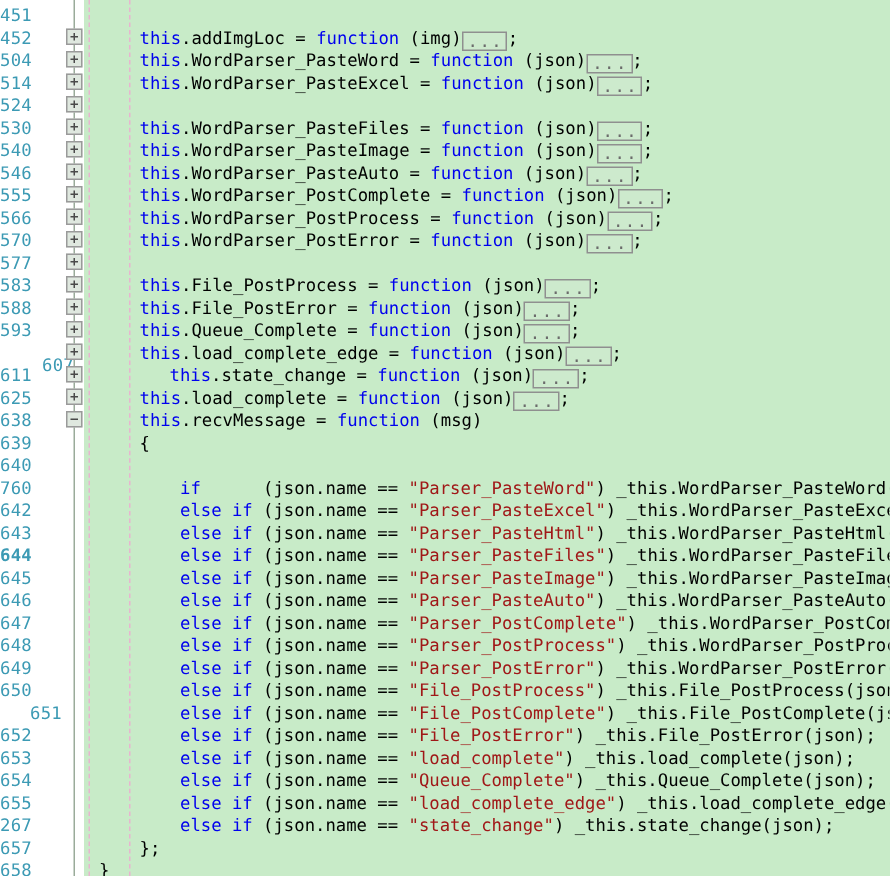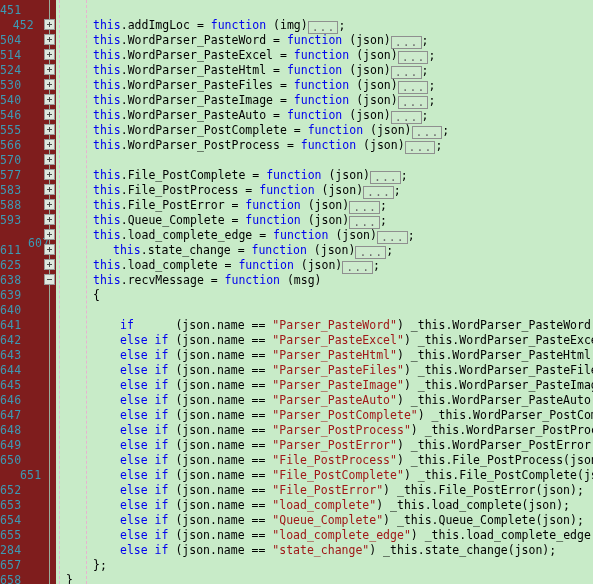--- a/index.html
+++ b/index.html
@@ -19,21 +19,21 @@
     height: 584px;
     background: #c8ebc8;
   }
 
   
   #gutter {
     position: absolute;
     left: 0; top: 0;
     width: 56px;
     height: 584px;
-    background: #7f1d1d;
+    background: #ffffff;
   }
   .lnum {
     position: absolute;
     left: 0;
     width: 34px;
     text-align: left;
     font-size: 11.5px;
     line-height: 15px;
     color: #3c9ab4;
     letter-spacing: 0.2px;
@@ -120,56 +120,56 @@
 <body>
 
 <div id="editor">
 
   <div class="guide" style="left:59px;"></div>
   <div class="guide" style="left:86px;"></div>
 
   <div id="gutter">
     <div id="lnums">
         <div class="lnum" style="top: 3px;">451</div>
-        <div class="lnum" style="top: 18px; text-align: right;">452</div>
+        <div class="lnum" style="top: 18px;">452</div>
         <div class="lnum" style="top: 33px;">504</div>
         <div class="lnum" style="top: 48px;">514</div>
         <div class="lnum" style="top: 63px;">524</div>
         <div class="lnum" style="top: 78px;">530</div>
         <div class="lnum" style="top: 93px;">540</div>
         <div class="lnum" style="top: 108px;">546</div>
         <div class="lnum" style="top: 123px;">555</div>
         <div class="lnum" style="top: 138px;">566</div>
         <div class="lnum" style="top: 153px;">570</div>
         <div class="lnum" style="top: 168px;">577</div>
         <div class="lnum" style="top: 183px;">583</div>
         <div class="lnum" style="top: 198px;">588</div>
         <div class="lnum" style="top: 213px;">593</div>
         <div class="lnum" style="top: 236px; padding-left: 28px;">607</div>
         <div class="lnum" style="top: 243px;">611</div>
         <div class="lnum" style="top: 258px;">625</div>
         <div class="lnum" style="top: 273px;">638</div>
         <div class="lnum" style="top: 288px;">639</div>
         <div class="lnum" style="top: 303px;">640</div>
-        <div class="lnum" style="top: 318px;">641</div>
+        <div class="lnum" style="top: 318px;">760</div>
         <div class="lnum" style="top: 333px;">642</div>
         <div class="lnum" style="top: 348px;">643</div>
-        <div class="lnum" style="top: 363px;">644</div>
+        <div class="lnum" style="top: 363px; font-weight: bold;">644</div>
         <div class="lnum" style="top: 378px;">645</div>
         <div class="lnum" style="top: 393px;">646</div>
         <div class="lnum" style="top: 408px;">647</div>
         <div class="lnum" style="top: 423px;">648</div>
         <div class="lnum" style="top: 438px;">649</div>
         <div class="lnum" style="top: 453px;">650</div>
         <div class="lnum" style="top: 468px; margin-left: 20px;">651</div>
         <div class="lnum" style="top: 483px;">652</div>
         <div class="lnum" style="top: 498px;">653</div>
         <div class="lnum" style="top: 513px;">654</div>
         <div class="lnum" style="top: 528px;">655</div>
-        <div class="lnum" style="top: 543px;">284</div>
+        <div class="lnum" style="top: 543px;">267</div>
         <div class="lnum" style="top: 558px;">657</div>
         <div class="lnum" style="top: 573px;">658</div>
       </div>
     <div id="foldcol">
         <div class="foldline" style="top: 0px; height: 588px;"></div>
         <div class="foldbox" style="top: 19px;">
           <span class="h"></span>
           <span class="v"></span>
         </div>
         <div class="foldbox" style="top: 34px;">
@@ -240,27 +240,26 @@
           <span class="h"></span>
         </div>
       </div>
   </div>
 
   <div id="code">
       <div class="line" style="top: 3px; left: 39px;"></div>
       <div class="line" style="top: 18px; left: 93px;"><span class="kw">this</span><span class="plain">.</span><span class="id">addImgLoc </span><span class="plain">= </span><span class="kw">function</span><span class="plain"> (img)</span><span class="foldregion">...</span><span class="plain">;</span></div>
       <div class="line" style="top: 33px; left: 93px;"><span class="kw">this</span><span class="plain">.</span><span class="id">WordParser_PasteWord </span><span class="plain">= </span><span class="kw">function</span><span class="plain"> (json)</span><span class="foldregion">...</span><span class="plain">;</span></div>
       <div class="line" style="top: 48px; left: 93px;"><span class="kw">this</span><span class="plain">.</span><span class="id">WordParser_PasteExcel </span><span class="plain">= </span><span class="kw">function</span><span class="plain"> (json)</span><span class="foldregion">...</span><span class="plain">;</span></div>
-      <div class="line" style="top: 63px; left: 93px;"><span class="kw">this</span><span class="plain">.</span><span class="id">WordParser_PasteHtml </span><span class="plain">= </span><span class="kw">function</span><span class="plain"> (json)</span><span class="foldregion">...</span><span class="plain">;</span></div>
       <div class="line" style="top: 78px; left: 93px;"><span class="kw">this</span><span class="plain">.</span><span class="id">WordParser_PasteFiles </span><span class="plain">= </span><span class="kw">function</span><span class="plain"> (json)</span><span class="foldregion">...</span><span class="plain">;</span></div>
       <div class="line" style="top: 93px; left: 93px;"><span class="kw">this</span><span class="plain">.</span><span class="id">WordParser_PasteImage </span><span class="plain">= </span><span class="kw">function</span><span class="plain"> (json)</span><span class="foldregion">...</span><span class="plain">;</span></div>
       <div class="line" style="top: 108px; left: 93px;"><span class="kw">this</span><span class="plain">.</span><span class="id">WordParser_PasteAuto </span><span class="plain">= </span><span class="kw">function</span><span class="plain"> (json)</span><span class="foldregion">...</span><span class="plain">;</span></div>
       <div class="line" style="top: 123px; left: 93px;"><span class="kw">this</span><span class="plain">.</span><span class="id">WordParser_PostComplete </span><span class="plain">= </span><span class="kw">function</span><span class="plain"> (json)</span><span class="foldregion">...</span><span class="plain">;</span></div>
       <div class="line" style="top: 138px; left: 93px;"><span class="kw">this</span><span class="plain">.</span><span class="id">WordParser_PostProcess </span><span class="plain">= </span><span class="kw">function</span><span class="plain"> (json)</span><span class="foldregion">...</span><span class="plain">;</span></div>
-      <div class="line" style="top: 168px; left: 93px;"><span class="kw">this</span><span class="plain">.</span><span class="id">File_PostComplete </span><span class="plain">= </span><span class="kw">function</span><span class="plain"> (json)</span><span class="foldregion">...</span><span class="plain">;</span></div>
+      <div class="line" style="top: 153px; left: 93px;"><span class="kw">this</span><span class="plain">.</span><span class="id">WordParser_PostError </span><span class="plain">= </span><span class="kw">function</span><span class="plain"> (json)</span><span class="foldregion">...</span><span class="plain">;</span></div>
       <div class="line" style="top: 183px; left: 93px;"><span class="kw">this</span><span class="plain">.</span><span class="id">File_PostProcess </span><span class="plain">= </span><span class="kw">function</span><span class="plain"> (json)</span><span class="foldregion">...</span><span class="plain">;</span></div>
       <div class="line" style="top: 198px; left: 93px;"><span class="kw">this</span><span class="plain">.</span><span class="id">File_PostError </span><span class="plain">= </span><span class="kw">function</span><span class="plain"> (json)</span><span class="foldregion">...</span><span class="plain">;</span></div>
       <div class="line" style="top: 213px; left: 93px;"><span class="kw">this</span><span class="plain">.</span><span class="id">Queue_Complete </span><span class="plain">= </span><span class="kw">function</span><span class="plain"> (json)</span><span class="foldregion">...</span><span class="plain">;</span></div>
       <div class="line" style="top: 228px; left: 93px;"><span class="kw">this</span><span class="plain">.</span><span class="id">load_complete_edge </span><span class="plain">= </span><span class="kw">function</span><span class="plain"> (json)</span><span class="foldregion">...</span><span class="plain">;</span></div>
       <div class="line" style="top: 243px; left: 93px; margin-left: 20px;"><span class="kw">this</span><span class="plain">.</span><span class="id">state_change </span><span class="plain">= </span><span class="kw">function</span><span class="plain"> (json)</span><span class="foldregion">...</span><span class="plain">;</span></div>
       <div class="line" style="top: 258px; left: 93px;"><span class="kw">this</span><span class="plain">.</span><span class="id">load_complete </span><span class="plain">= </span><span class="kw">function</span><span class="plain"> (json)</span><span class="foldregion">...</span><span class="plain">;</span></div>
       <div class="line" style="top: 273px; left: 93px;"><span class="kw">this</span><span class="plain">.</span><span class="id">recvMessage </span><span class="plain">= </span><span class="kw">function</span><span class="plain"> (msg)</span></div>
       <div class="line" style="top: 288px; left: 93px;"><span class="plain">{</span></div>
       <div class="line" style="top: 318px; left: 120px;"><span class="kw">if</span><span class="plain">      (json.name == </span><span class="str">"Parser_PasteWord"</span><span class="plain">) _this.WordParser_PasteWord(json);</span></div>
       <div class="line" style="top: 333px; left: 120px;"><span class="kw">else if</span><span class="plain"> (json.name == </span><span class="str">"Parser_PasteExcel"</span><span class="plain">) _this.WordParser_PasteExcel(json);</span></div>

